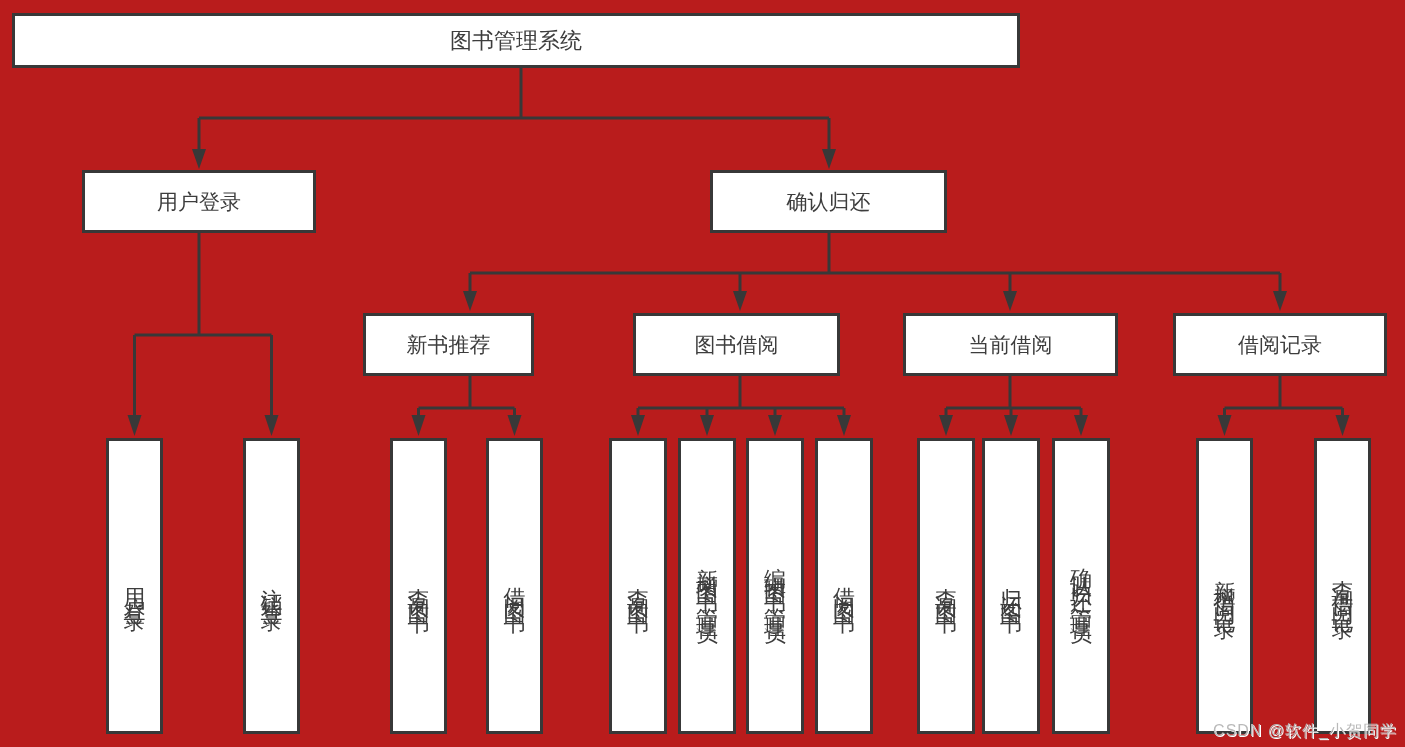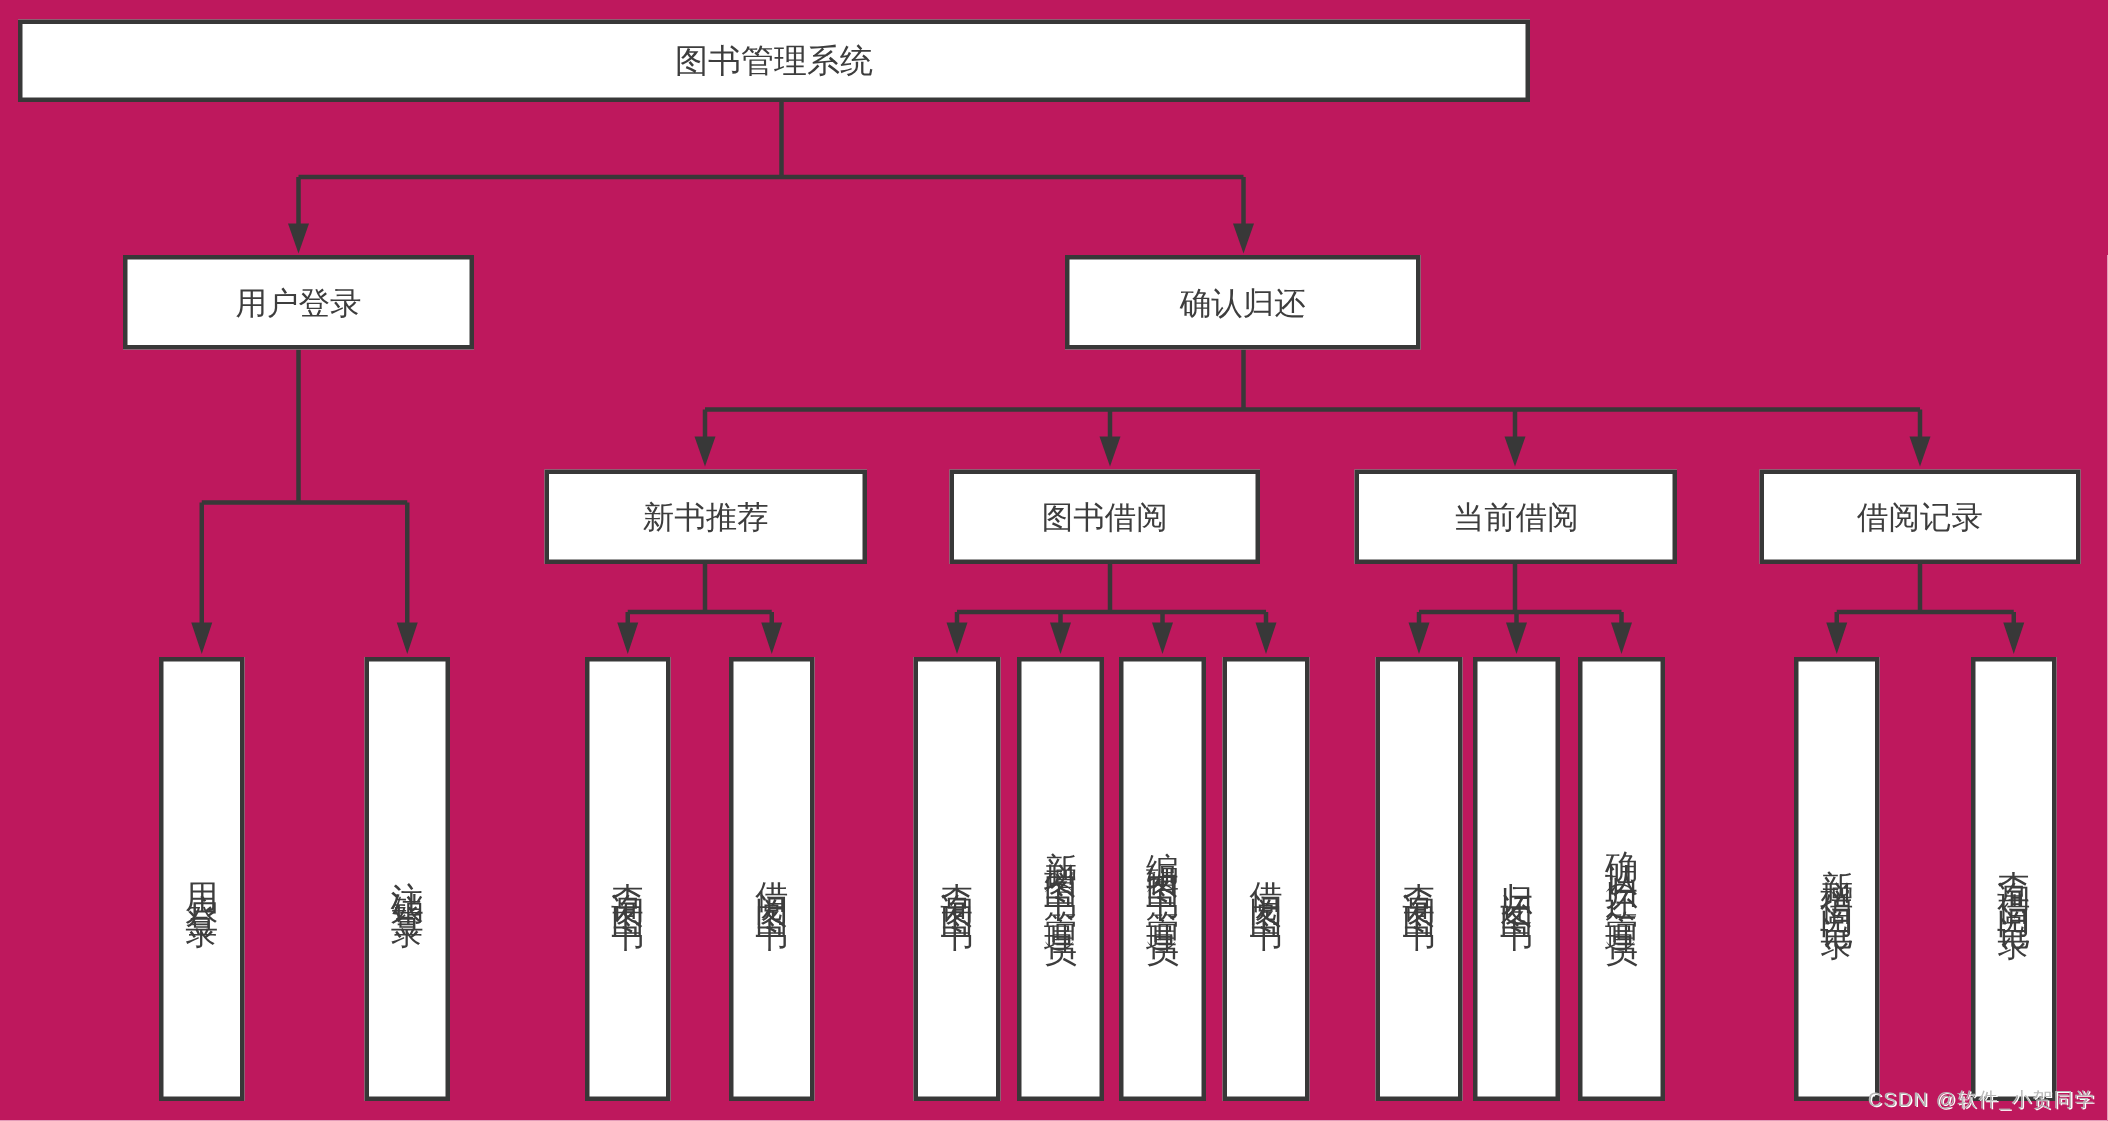--- a/index.html
+++ b/index.html
@@ -1,33 +1,33 @@
 <!DOCTYPE html>
 <html><head>
 <meta charset="utf-8">
 <style>
   html,body{margin:0;padding:0;background:#ffffff;}
   .canvas{
-    position:relative;width:1405px;height:747px;background:#be185d;
+    position:relative;width:1405px;height:747px;background:#b91c1c;
     font-family:"Liberation Sans","DejaVu Sans",sans-serif;overflow:hidden;
   }
   svg.connectors{position:absolute;left:0;top:0;width:1405px;height:747px;}
   .node{
     position:absolute;background:#ffffff;border:3px solid #383838;
     display:flex;align-items:center;justify-content:center;
     font-size:21px;color:#3d3d3d;box-sizing:border-box;white-space:nowrap;
   }
   .node.root{font-size:22px;}
   .vnode span{
     writing-mode:vertical-rl;text-orientation:mixed;
     font-size:22px;letter-spacing:8px;line-height:1;color:#3d3d3d;
   }
   .watermark{
     position:absolute;right:8px;bottom:5px;
-    font-size:13px;color:#b9b9b9;letter-spacing:1px;
+    font-size:16px;color:#b9b9b9;letter-spacing:1px;
     text-shadow:1px 1px 0 #ffffff;
   }
 </style>
 </head>
 <body>
 
 <div class="canvas">
 
   <svg class="connectors" viewBox="0 0 1405 747" fill="none" stroke="#383838" stroke-width="3">
 
@@ -69,21 +69,21 @@
     <span>图书管理系统</span>
   </div>
 
   <div class="node" style="left:82px;top:170px;width:234px;height:63px;">
     <span>用户登录</span>
   </div>
   <div class="node" style="left:710px;top:170px;width:237px;height:63px;">
     <span>确认归还</span>
   </div>
 
-  <div class="node" style="left:363px;top:313px;width:215px;height:63px;">
+  <div class="node" style="left:363px;top:313px;width:171px;height:63px;">
     <span>新书推荐</span>
   </div>
   <div class="node" style="left:633px;top:313px;width:207px;height:63px;">
     <span>图书借阅</span>
   </div>
   <div class="node" style="left:903px;top:313px;width:215px;height:63px;font-family:Liberation Mono, monospace;">
     <span>当前借阅</span>
   </div>
   <div class="node" style="left:1173px;top:313px;width:214px;height:63px;">
     <span>借阅记录</span>

